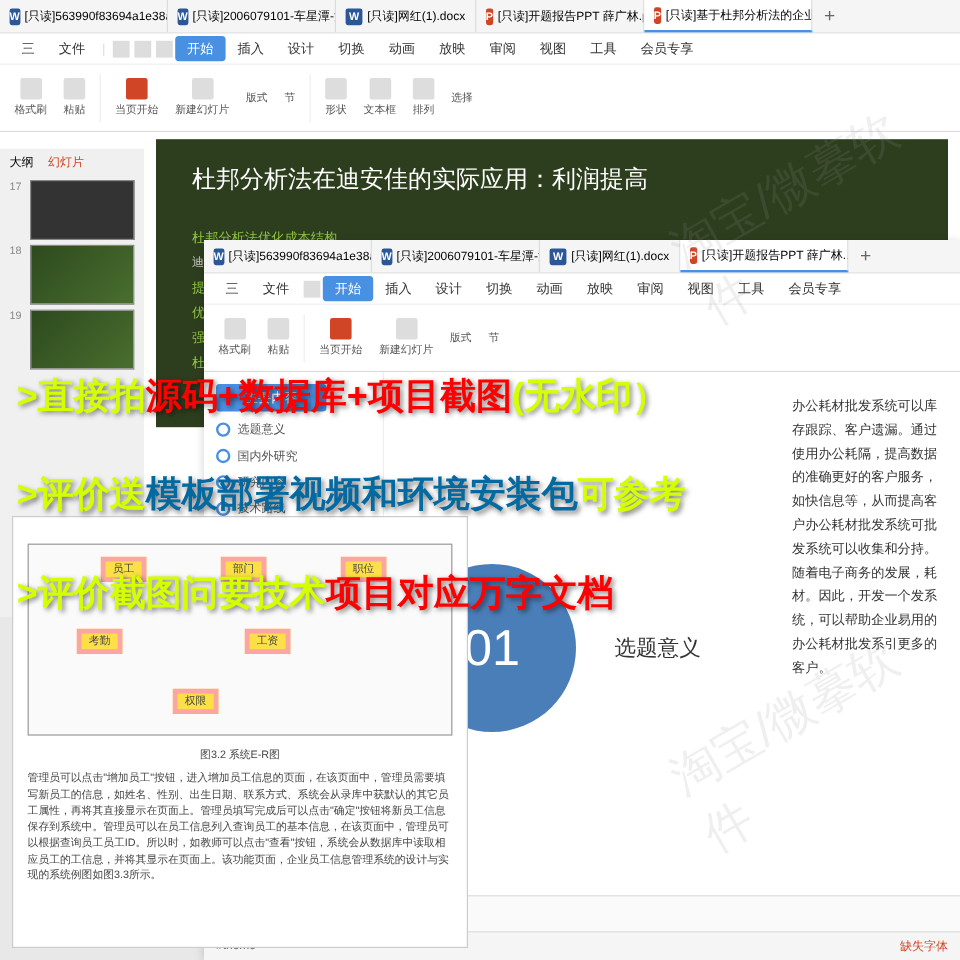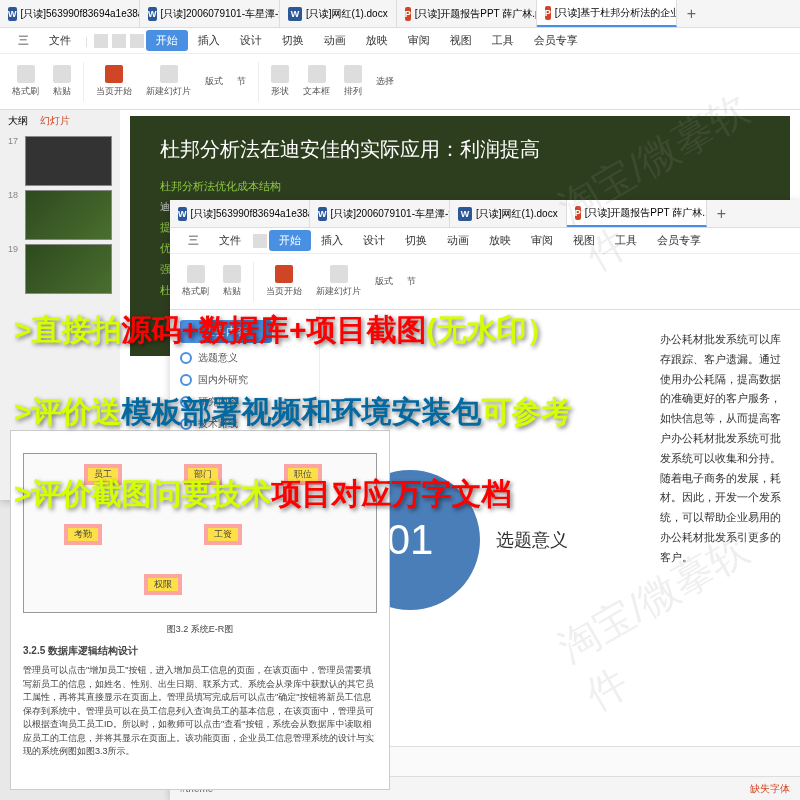--- a/index.html
+++ b/index.html
@@ -14,37 +14,37 @@
 .tab-w{background:#2b5797}
 .tab-p{background:#d04525}
 .tab-plus{padding:0 10px;color:#666;font-size:16px}
 .menubar{display:flex;height:26px;background:#fff;border-bottom:1px solid #eee;font-size:11px;align-items:center;padding:0 8px}
 .menu-item{padding:0 10px;cursor:pointer;color:#333}
 .menu-item.active{color:#fff;background:#4a90e2;border-radius:3px;padding:3px 10px}
 .toolbar{display:flex;height:56px;background:#fff;border-bottom:1px solid #ddd;font-size:9px;align-items:center;padding:0 6px;gap:2px;flex-wrap:wrap}
 .tool-btn{display:flex;flex-direction:column;align-items:center;padding:2px 6px;cursor:pointer;color:#555}
 .tool-icon{width:18px;height:18px;background:#ddd;margin-bottom:2px;border-radius:2px}
 .tool-sep{width:1px;height:40px;background:#eee;margin:0 4px}
-.slide-panel{position:absolute;left:0;top:110px;width:120px;height:390px;background:#f0f0f0;overflow:hidden}
+.slide-panel{position:absolute;left:0;top:124px;width:120px;height:390px;background:#f0f0f0;overflow:hidden}
 .thumb-header{display:flex;font-size:10px;padding:4px 8px;gap:12px}
 .thumb-header span:nth-child(2){color:#d04525}
 .thumb{margin:4px 8px;display:flex;gap:4px}
 .thumb-num{font-size:9px;color:#888;width:14px}
 .thumb-img{width:90px;height:50px;background:#333;border:1px solid #888}
 .thumb-img.green{background:linear-gradient(135deg,#2d4a1e,#4a6e2f)}
 .main-slide{position:absolute;left:130px;top:116px;right:10px;height:240px;background:#2d3e1e;padding:20px 30px;color:#fff}
-.slide-title{font-size:20px;margin-bottom:16px}
+.slide-title{font-size:20px;margin-bottom:28px}
 .slide-sub{color:#8fc744;font-size:11px;margin:6px 0}
 .slide-text{font-size:10px;color:#ccc;margin:4px 0}
 .win2 .body-area{position:absolute;top:110px;left:0;right:0;bottom:30px;display:flex}
 .left-nav{width:150px;background:#fff;border-right:1px solid #eee;padding:10px}
 .nav-title{background:#4a90e2;color:#fff;padding:4px 24px;font-size:11px;border-radius:3px;display:inline-block}
 .nav-item{display:flex;align-items:center;margin:8px 0;font-size:10px;color:#555}
 .nav-bullet{width:12px;height:12px;border:2px solid #4a90e2;border-radius:50%;margin-right:6px}
-.content-area{flex:1;padding:20px;display:flex;align-items:center;gap:16px;background:#fff}
+.content-area{flex:1;padding:20px;display:flex;align-items:center;gap:32px;background:#fff}
 .circle-01{width:140px;height:140px;border-radius:50%;background:#4a7eb8;display:flex;align-items:center;justify-content:center;color:#fff;font-size:42px;font-weight:300}
 .meaning-text{font-size:18px;color:#333}
 .right-text{position:absolute;right:0;top:120px;width:150px;height:400px;padding:10px;font-size:11px;line-height:1.8;color:#333;background:#fff}
 .footer-bar{position:absolute;bottom:0;left:0;right:0;height:24px;background:#f5f5f5;border-top:1px solid #ddd;display:flex;align-items:center;padding:0 10px;font-size:10px;color:#666;justify-content:space-between}
 .overlay-text{position:absolute;font-size:30px;font-weight:bold;text-shadow:2px 2px 4px rgba(0,0,0,0.5);z-index:100;white-space:nowrap}
 .ov1{top:310px;left:14px}
 .ov2{top:392px;left:14px}
 .ov3{top:474px;left:14px}
 .yellow{color:#d4ff00}
 .red{color:#ff0000}
@@ -272,21 +272,20 @@
 <div class="doc-panel">
   <div class="doc-diagram">
     <div class="dnode" style="top:10px;left:60px">员工</div>
     <div class="dnode" style="top:10px;left:160px">部门</div>
     <div class="dnode" style="top:10px;left:260px">职位</div>
     <div class="dnode" style="top:70px;left:40px">考勤</div>
     <div class="dnode" style="top:70px;left:180px">工资</div>
     <div class="dnode" style="top:120px;left:120px">权限</div>
   </div>
   <div style="text-align:center;font-size:9px">图3.2 系统E-R图</div>
-  <div style="font-size:10px;margin-top:8px;font-weight:bold">3.2.5 数据库逻辑结构设计</div>
   <div class="doc-text">管理员可以点击"增加员工"按钮，进入增加员工信息的页面，在该页面中，管理员需要填写新员工的信息，如姓名、性别、出生日期、联系方式、系统会从录库中获默认的其它员工属性，再将其直接显示在页面上。管理员填写完成后可以点击"确定"按钮将新员工信息保存到系统中。管理员可以在员工信息列入查询员工的基本信息，在该页面中，管理员可以根据查询员工员工ID。所以时，如教师可以点击"查看"按钮，系统会从数据库中读取相应员工的工信息，并将其显示在页面上。该功能页面，企业员工信息管理系统的设计与实现的系统例图如图3.3所示。</div>
 </div>
 
 <div class="overlay-text ov1">
   <span class="yellow">&gt;直接拍</span><span class="red">源码+数据库+项目截图</span><span class="yellow">(无水印）</span>
 </div>
 <div class="overlay-text ov2">
   <span class="yellow">&gt;评价送</span><span class="green-t">模板部署视频和环境安装包</span><span class="yellow">可参考</span>
 </div>
 <div class="overlay-text ov3">

